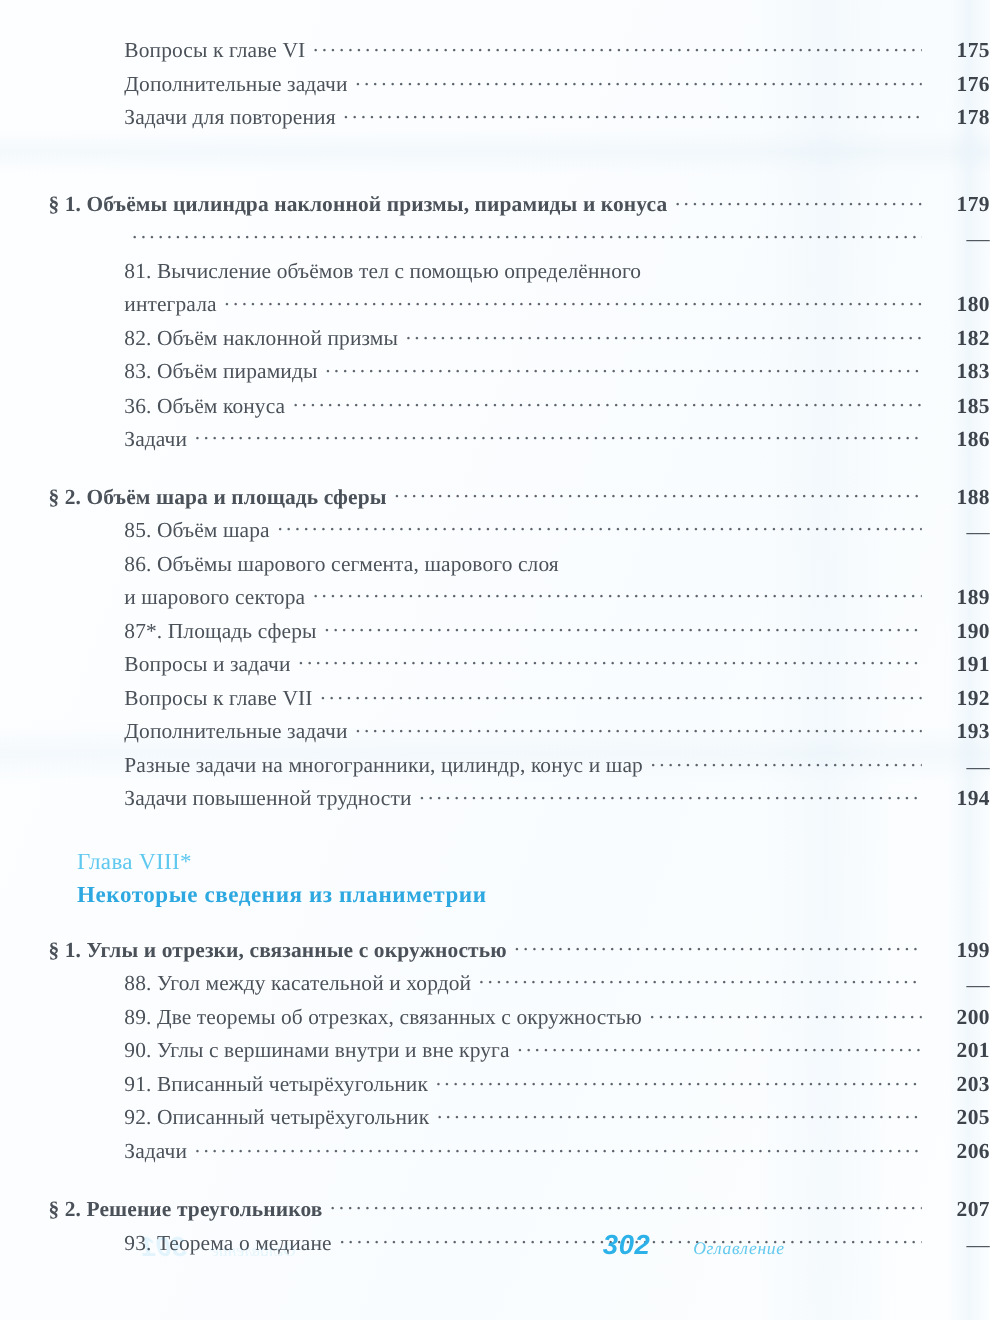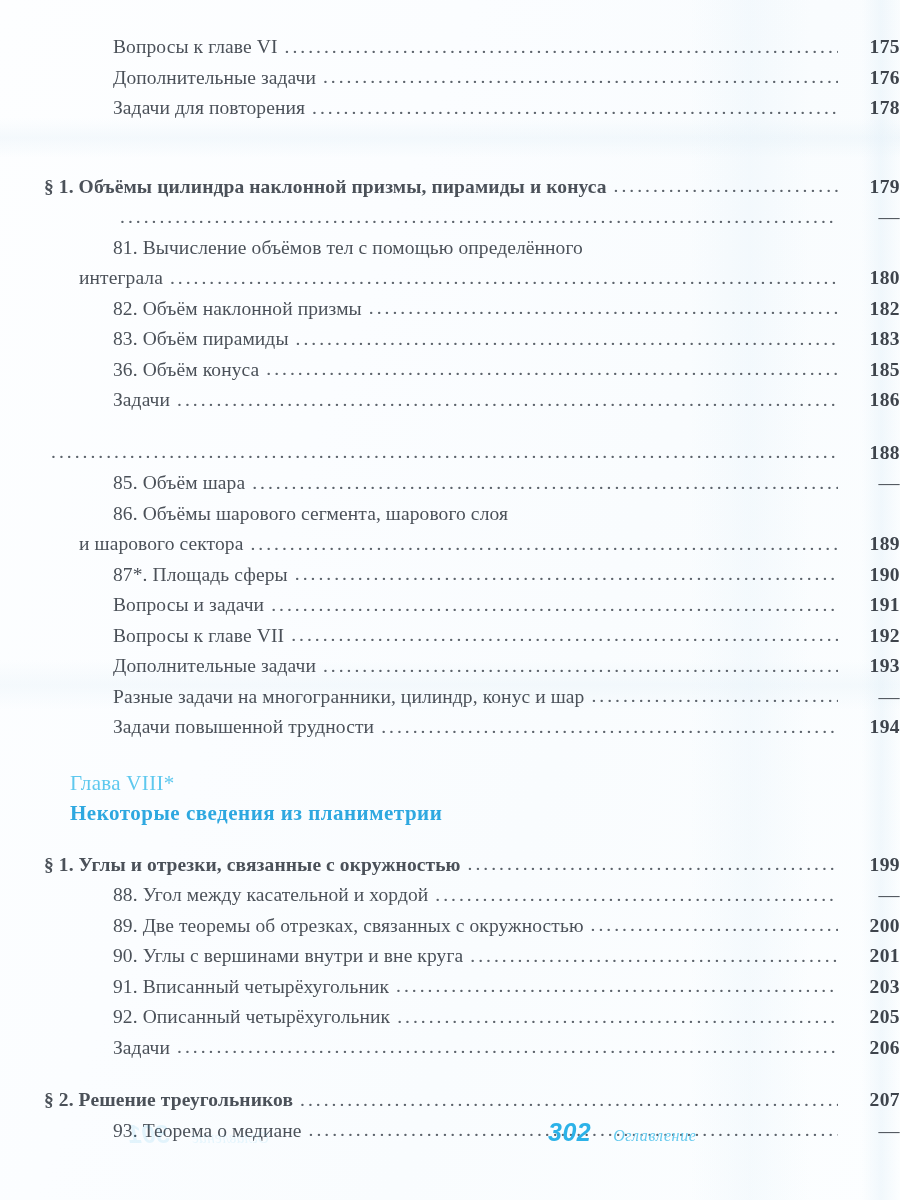--- a/index.html
+++ b/index.html
@@ -42,21 +42,21 @@
     position: absolute;
     top: 0;
     left: 0;
     width: 900px;
   }
 
   
   .row {
     position: relative;
     display: flex;
-    align-items: center;
+    align-items: flex-start;
     color: #4b5159;
     font-size: 19.5px;
     line-height: 30.5px;
     white-space: nowrap;
   }
 
   .row .label {
     flex: 0 0 auto;
     letter-spacing: 0.1px;
   }
@@ -86,21 +86,21 @@
     width: 56px;
     text-align: right;
     font-weight: bold;
     color: #3e444c;
     letter-spacing: 0.4px;
   }
 
   
   .lvl-para  { padding-left: 44px; }     
   .lvl-item  { padding-left: 113px; }    
-  .lvl-cont  { padding-left: 79px; }    
+  .lvl-cont  { padding-left: 113px; }    
 
   .lvl-para > .label { font-weight: bold; }
   .lvl-para .pg { font-weight: bold; }
 
   
   .pg.dash { font-weight: normal; font-size: 21px; color: #4b5159; }
 
   
   .chapter {
     padding-left: 70px;
@@ -124,20 +124,21 @@
   
   .footer {
     position: absolute;
     left: 0;
     top: 1118px;
     width: 900px;
     display: flex;
     align-items: baseline;
     padding-left: 548px;
     box-sizing: border-box;
+    gap: 17px;
   }
   .footer .folio {
     color: #2cb2e8;
     font-weight: bold;
     font-style: italic;
     font-size: 25px;
     letter-spacing: 0.5px;
     font-family: "Liberation Sans", sans-serif;
   }
   .footer .f-title {
@@ -235,20 +236,21 @@
         <span class="leader"></span>
         <span class="pg">185</span>
       </div>
       <div class="row lvl-item">
         <span class="label">Задачи</span>
         <span class="leader"></span>
         <span class="pg">186</span>
       </div>
       <div class="sp-22"></div>
       <div class="row lvl-para">
+        <span class="label">§ 2. Объём шара и площадь сферы</span>
         <span class="leader"></span>
         <span class="pg">188</span>
       </div>
       <div class="row lvl-item">
         <span class="label">85. Объём шара</span>
         <span class="leader"></span>
         <span class="pg dash">—</span>
       </div>
       <div class="row lvl-item no-leader">
         <span class="label">86. Объёмы шарового сегмента, шарового слоя</span>

